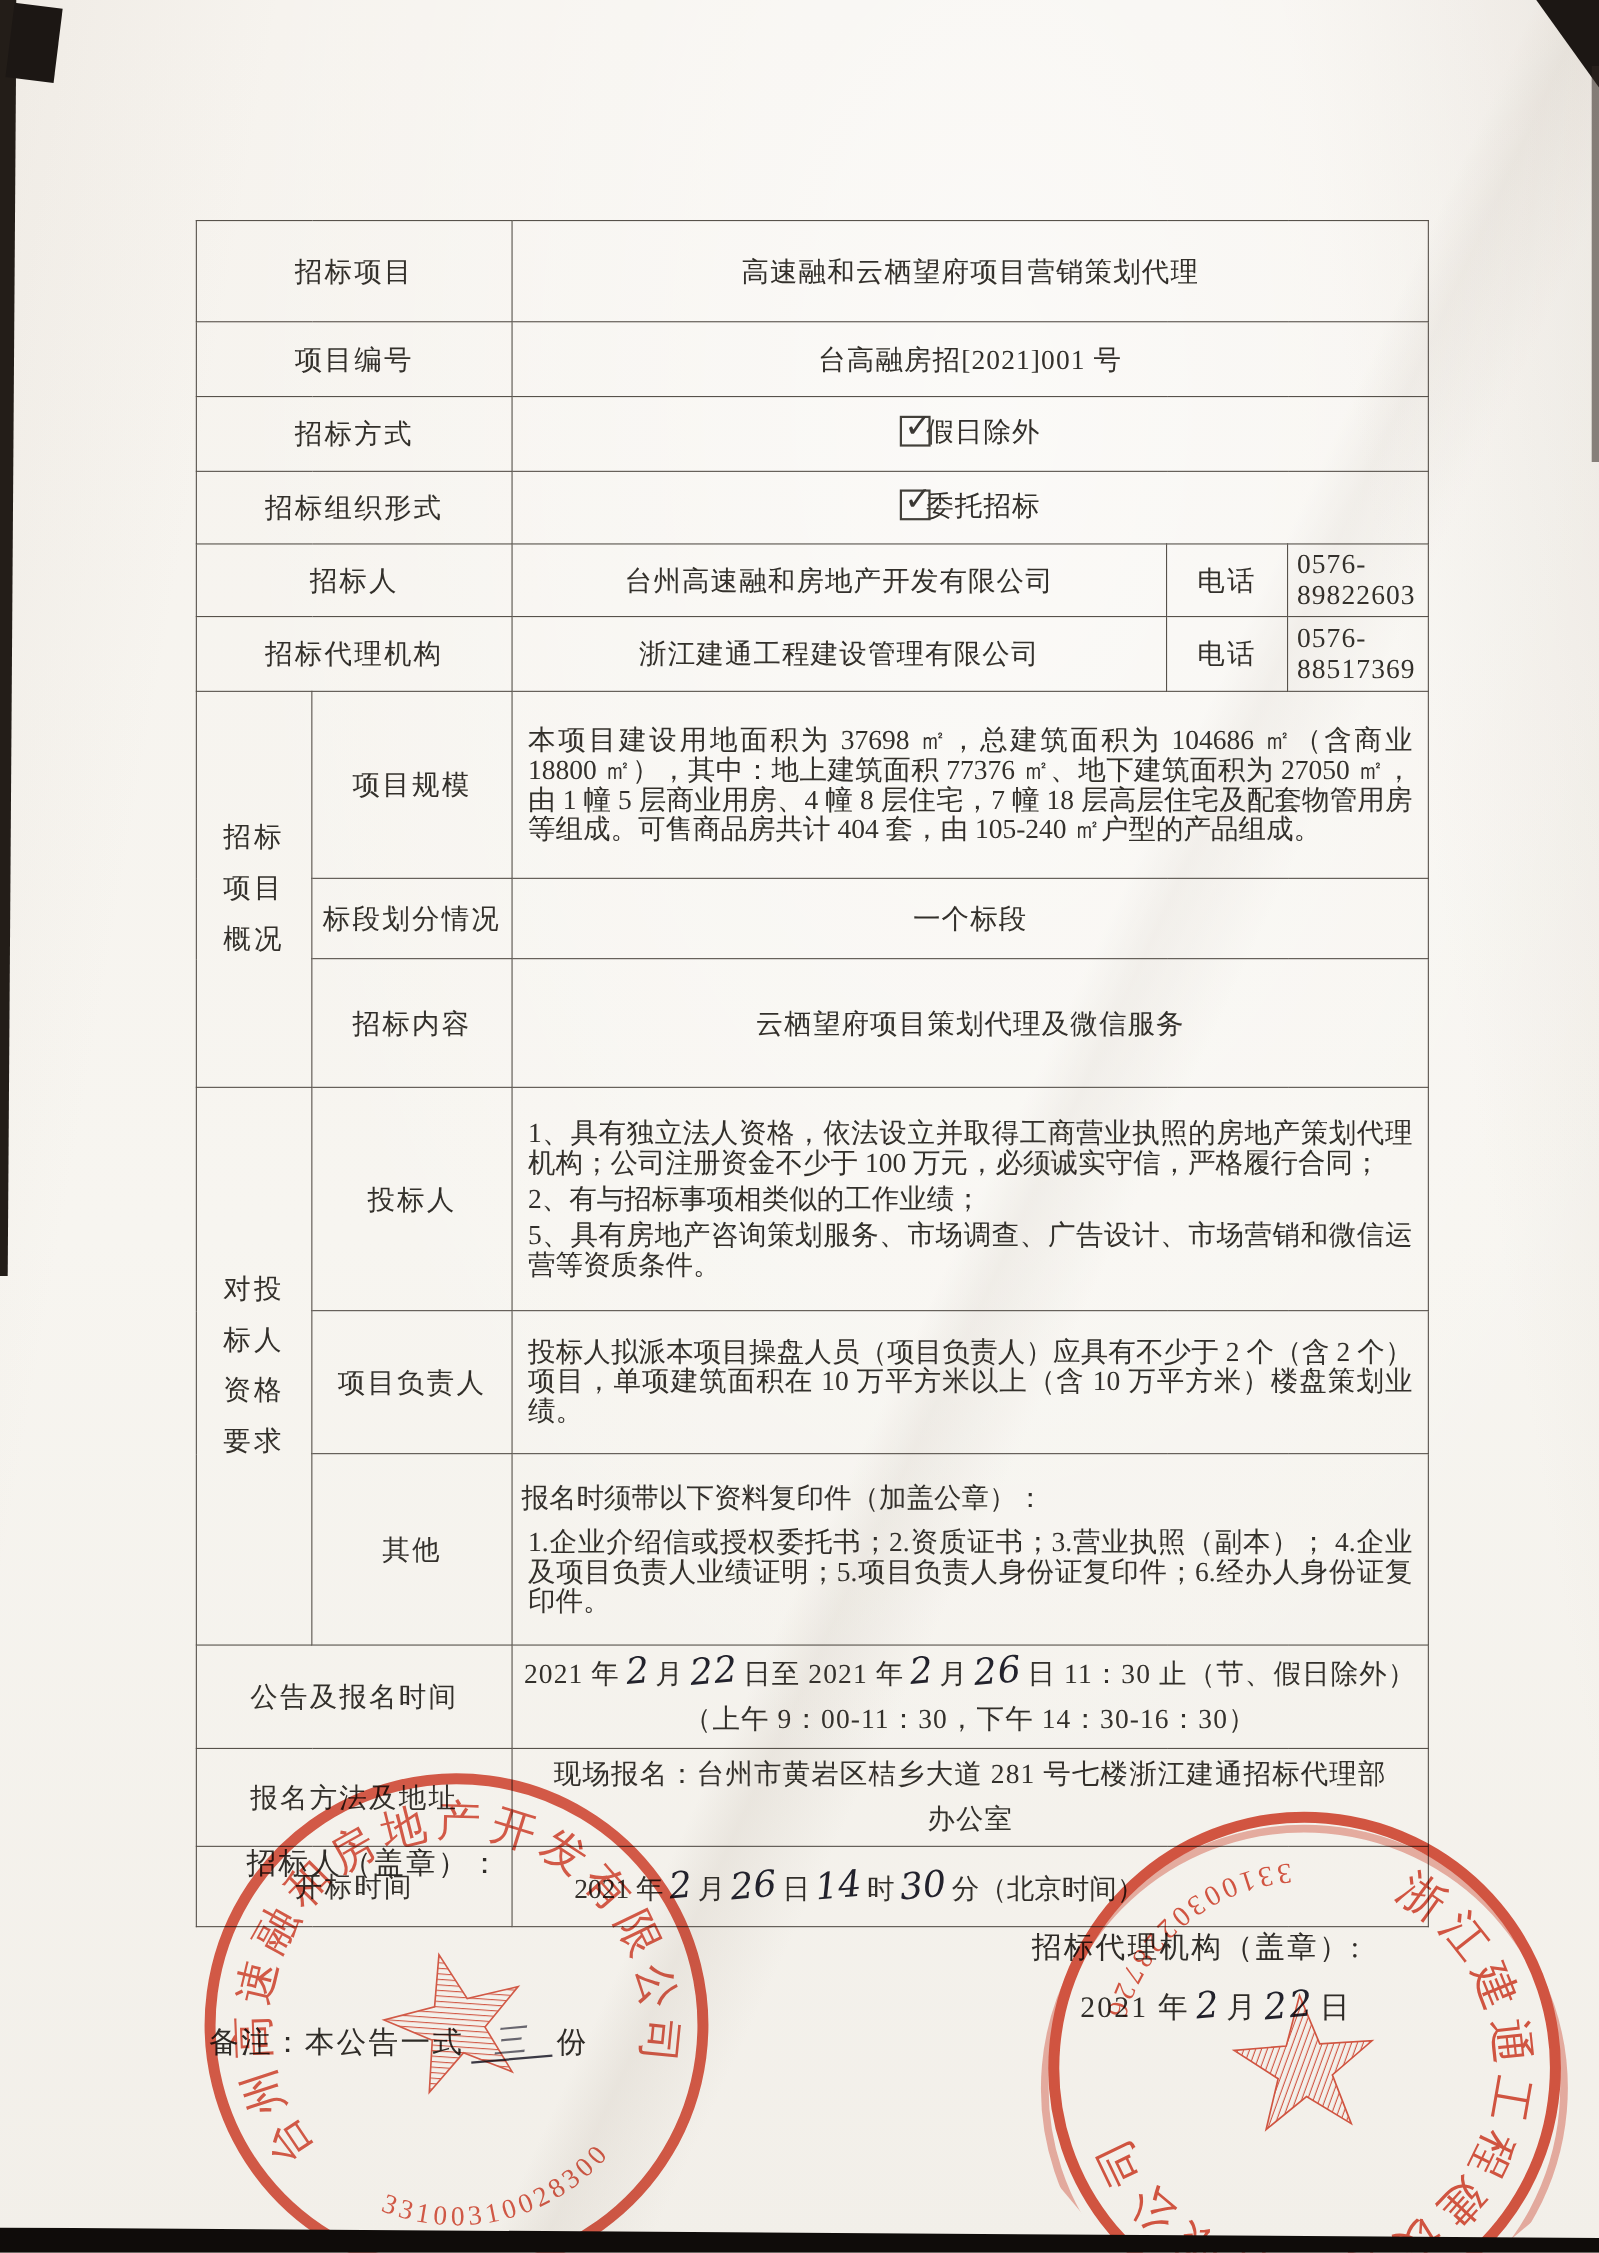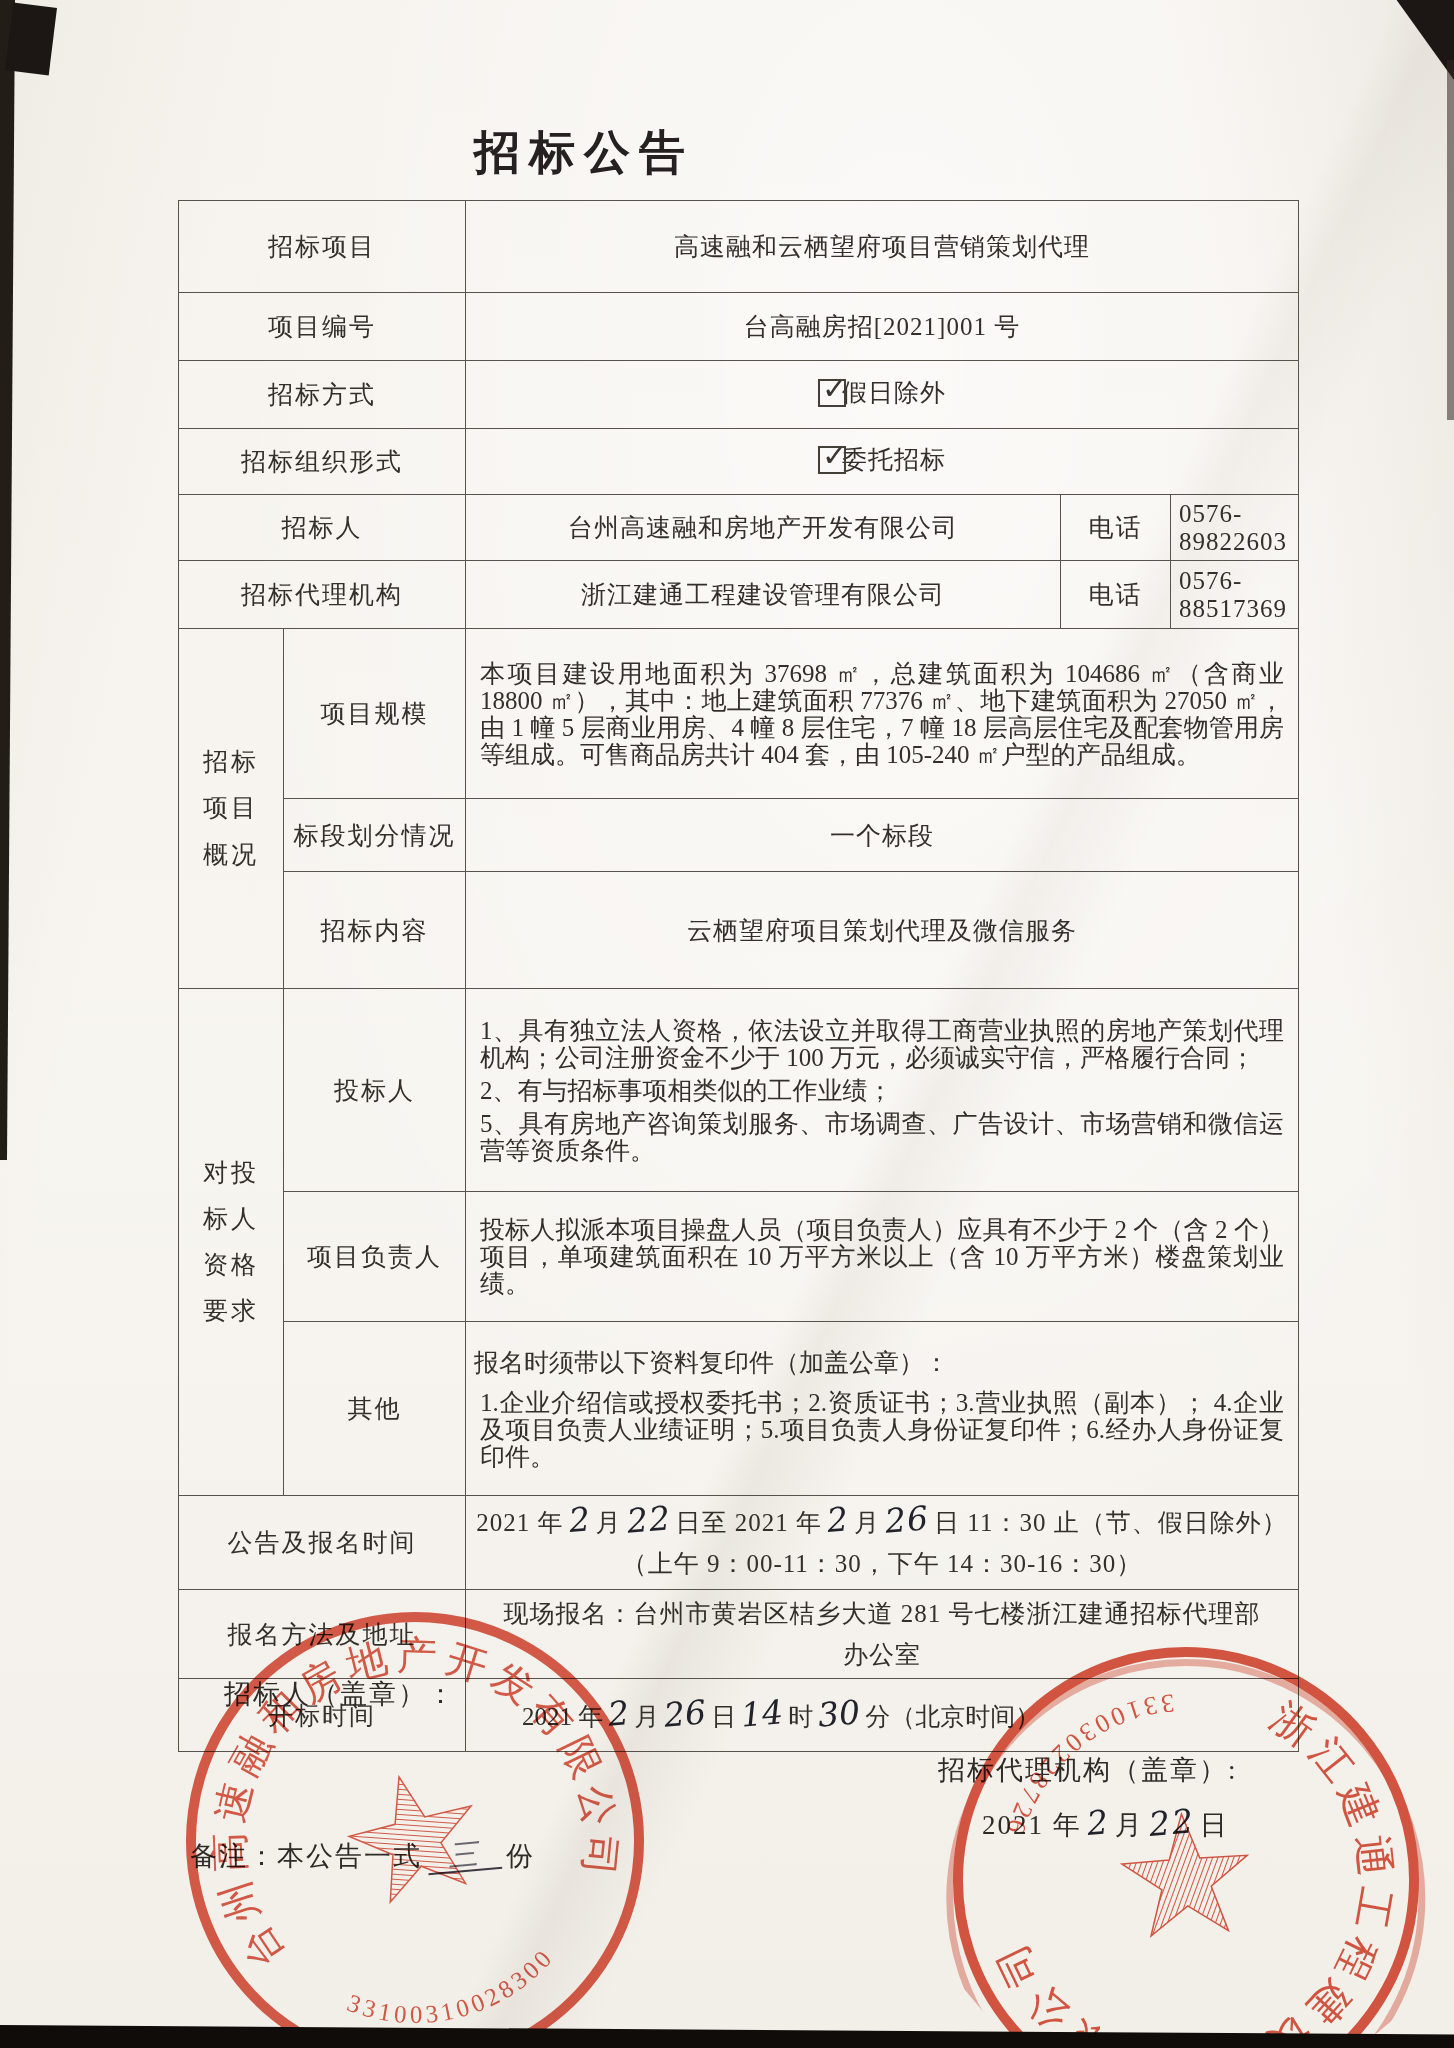--- a/index.html
+++ b/index.html
@@ -50,21 +50,20 @@
   
   .stamp{position:absolute;mix-blend-mode:multiply;}
   .stamp svg{display:block;}
 </style>
 </head>
 <body>
 
 <div class="scan">
   <div class="paper"></div>
 
-  <div class="title">招标公告</div>
 
   <table class="doc">
     <colgroup>
         <col style="width:105px">
         <col style="width:182px">
         <col style="width:595px">
         <col style="width:110px">
         <col style="width:128px">
       </colgroup>
     <tbody>

